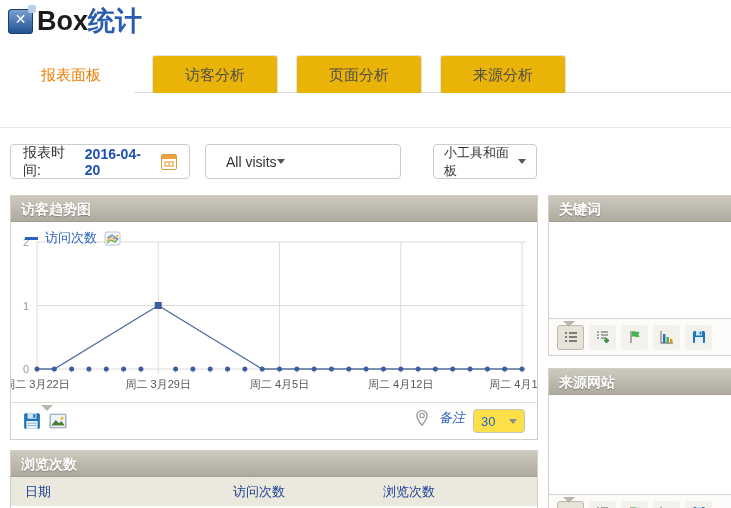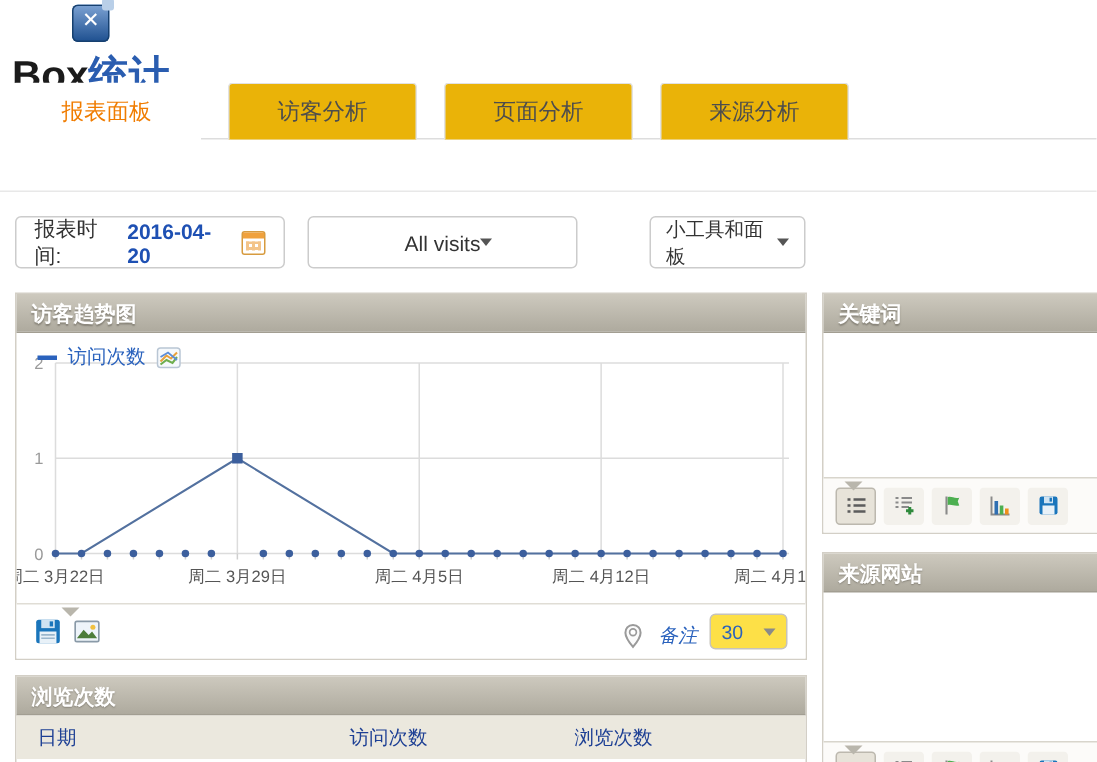--- a/index.html
+++ b/index.html
@@ -1,21 +1,21 @@
 <!DOCTYPE html>
 <html><head>
 <meta charset="utf-8">
 <style>
   * { margin:0; padding:0; box-sizing:border-box; }
   html,body { width:731px; height:508px; overflow:hidden; background:#fff;
     font-family:"Liberation Sans","DejaVu Sans",sans-serif; }
 
   
   #logo { position:absolute; left:8px; top:3px; height:46px; }
-  .logo-row { display:flex; align-items:center; gap:4px;flex-direction:column; }
+  .logo-row { display:flex; align-items:center; gap:4px; }
   .logo-box { width:25px; height:25px; border-radius:4px; position:relative;
     background:linear-gradient(#7da3d4,#1d4f8f); box-shadow:inset 0 0 0 1px #16406f; }
   .logo-box::before { content:"✕"; position:absolute; left:0; right:0; top:2px;
     text-align:center; color:#fff; font-size:14px; font-weight:bold; }
   .logo-tag { position:absolute; right:-3px; top:-4px; width:8px; height:8px;
     background:#b9cfe8; border-radius:2px; }
   .logo-text { font-size:27px; font-weight:bold; letter-spacing:0; }
   .logo-brand { color:#1b1b1b; }
   .logo-suffix { color:#2a5db0; }
   .logo-reflection { height:13px; overflow:hidden; opacity:.16; }
@@ -39,21 +39,21 @@
   #date-btn { left:10px; width:180px; gap:5px; }
   #date-value { color:#1e50b3; font-weight:bold; }
   .cal-icon { width:17px; height:16px; position:relative; background:#fff;
     border:1px solid #d79b3f; border-radius:2px; margin-left:3px; }
   .cal-icon::before { content:""; position:absolute; left:0; top:0; right:0; height:4px;
     background:#f0a13c; }
   .cal-icon::after { content:""; position:absolute; left:2px; top:6px; right:2px; bottom:2px;
     background:
       repeating-linear-gradient(90deg,#f3c489 0 2px,transparent 2px 4px),
       repeating-linear-gradient(0deg,#f3c489 0 2px,transparent 2px 4px); }
-  #segment-btn { left:205px; width:180px; justify-content:center;padding-left:20px; }
+  #segment-btn { left:205px; width:196px; justify-content:flex-start;padding-left:20px; }
   #widgets-btn { left:433px; width:104px; gap:6px; font-size:13px; padding:0 10px;}
   .caret { width:0; height:0; border-left:4px solid transparent;
     border-right:4px solid transparent; border-top:5px solid #555; }
 
   
   .panel { position:absolute; background:#fff; border:1px solid #d3cfc6; }
   .panel-header { height:26px; line-height:26px; padding:0 10px; color:#fff;
     font-size:14px; font-weight:bold; text-shadow:0 1px 1px rgba(90,85,75,.5);
     background:linear-gradient(#cdc9be,#aeaa9e); border-bottom:1px solid #a29e92;
     cursor:move; }
@@ -62,21 +62,21 @@
   #legend { position:absolute; left:14px; top:7px; display:flex; align-items:center;
     gap:7px; font-size:13px; color:#2a62bd; z-index:3; }
   .legend-dash { width:13px; height:3px; background:#2a62bd; }
   .legend-imgicon { width:18px; height:15px; cursor:pointer; }
 
   .graph-footer { position:relative; height:37px; border-top:1px solid #e0ddd5;
     display:flex; align-items:center; padding:0 12px; gap:8px; background:#fff; }
   .widget-arrow { position:absolute; left:30px; top:2px; width:0; height:0;
     border-left:6px solid transparent; border-right:6px solid transparent;
     border-top:6px solid #b9b6ac; }
-  .gf-right { margin-left:auto; display:flex; align-items:flex-end; gap:8px; }
+  .gf-right { margin-left:auto; display:flex; align-items:flex-start; gap:8px; }
   #annotations-label { font-size:13px; font-style:italic; color:#2a62bd; cursor:pointer; }
   #rowlimit { width:52px; height:24px; border:1px solid #c6c3bb; border-radius:4px;
     display:flex; align-items:center; justify-content:space-between; padding:0 7px;
     font-size:13px; color:#2a62bd; cursor:pointer; background:#fde047; }
   #rowlimit .caret { border-top-color:#8a8a8a; }
   .icon-btn16 { width:18px; height:18px; cursor:pointer; }
 
   
   #live-panel { left:10px; top:450px; width:528px; height:70px; }
   .live-thead { display:flex; background:#ebe8de; height:29px; align-items:center;

